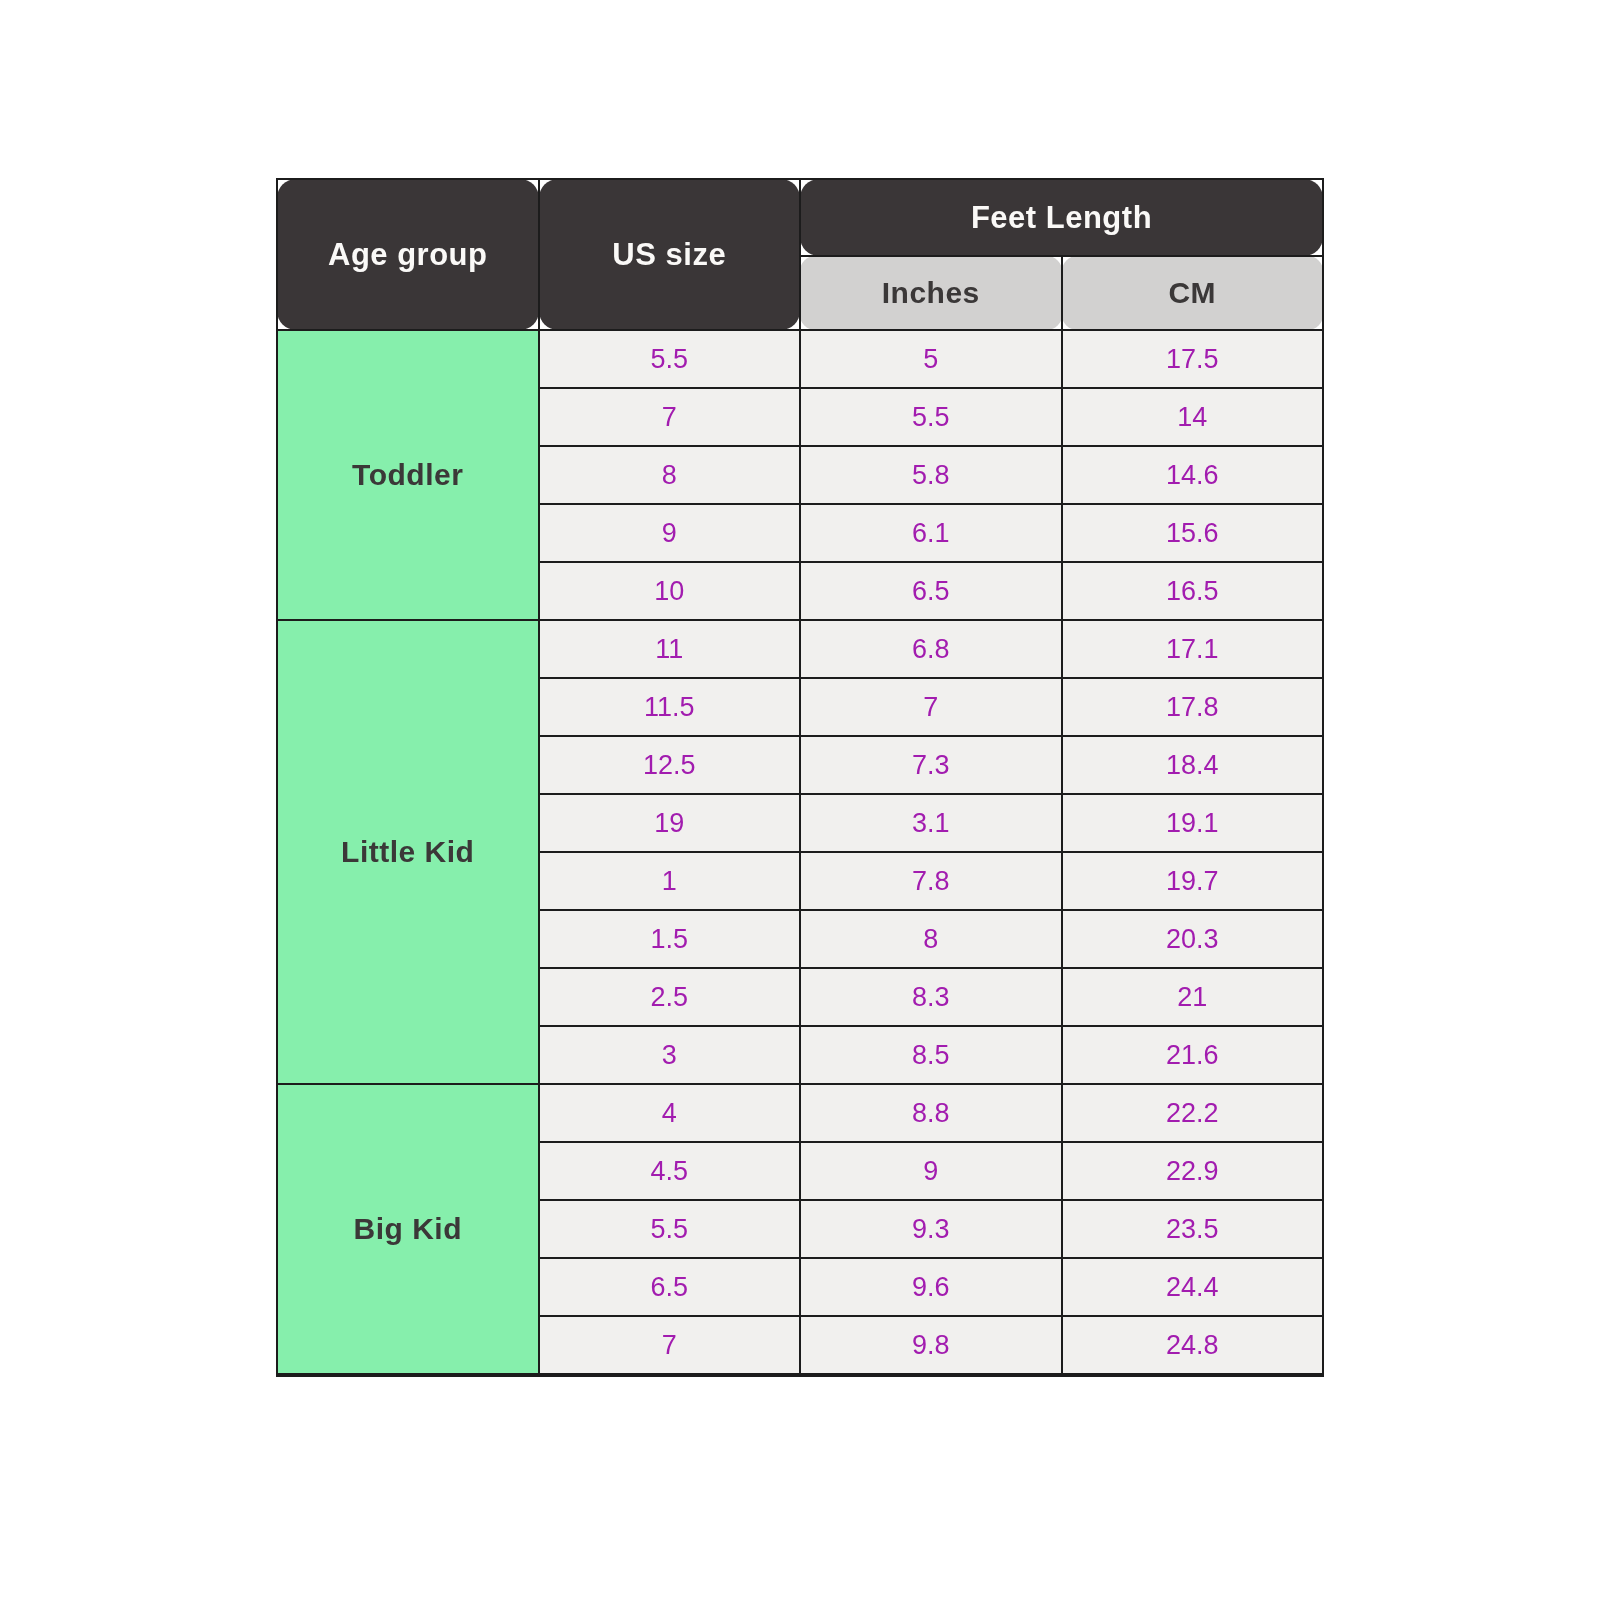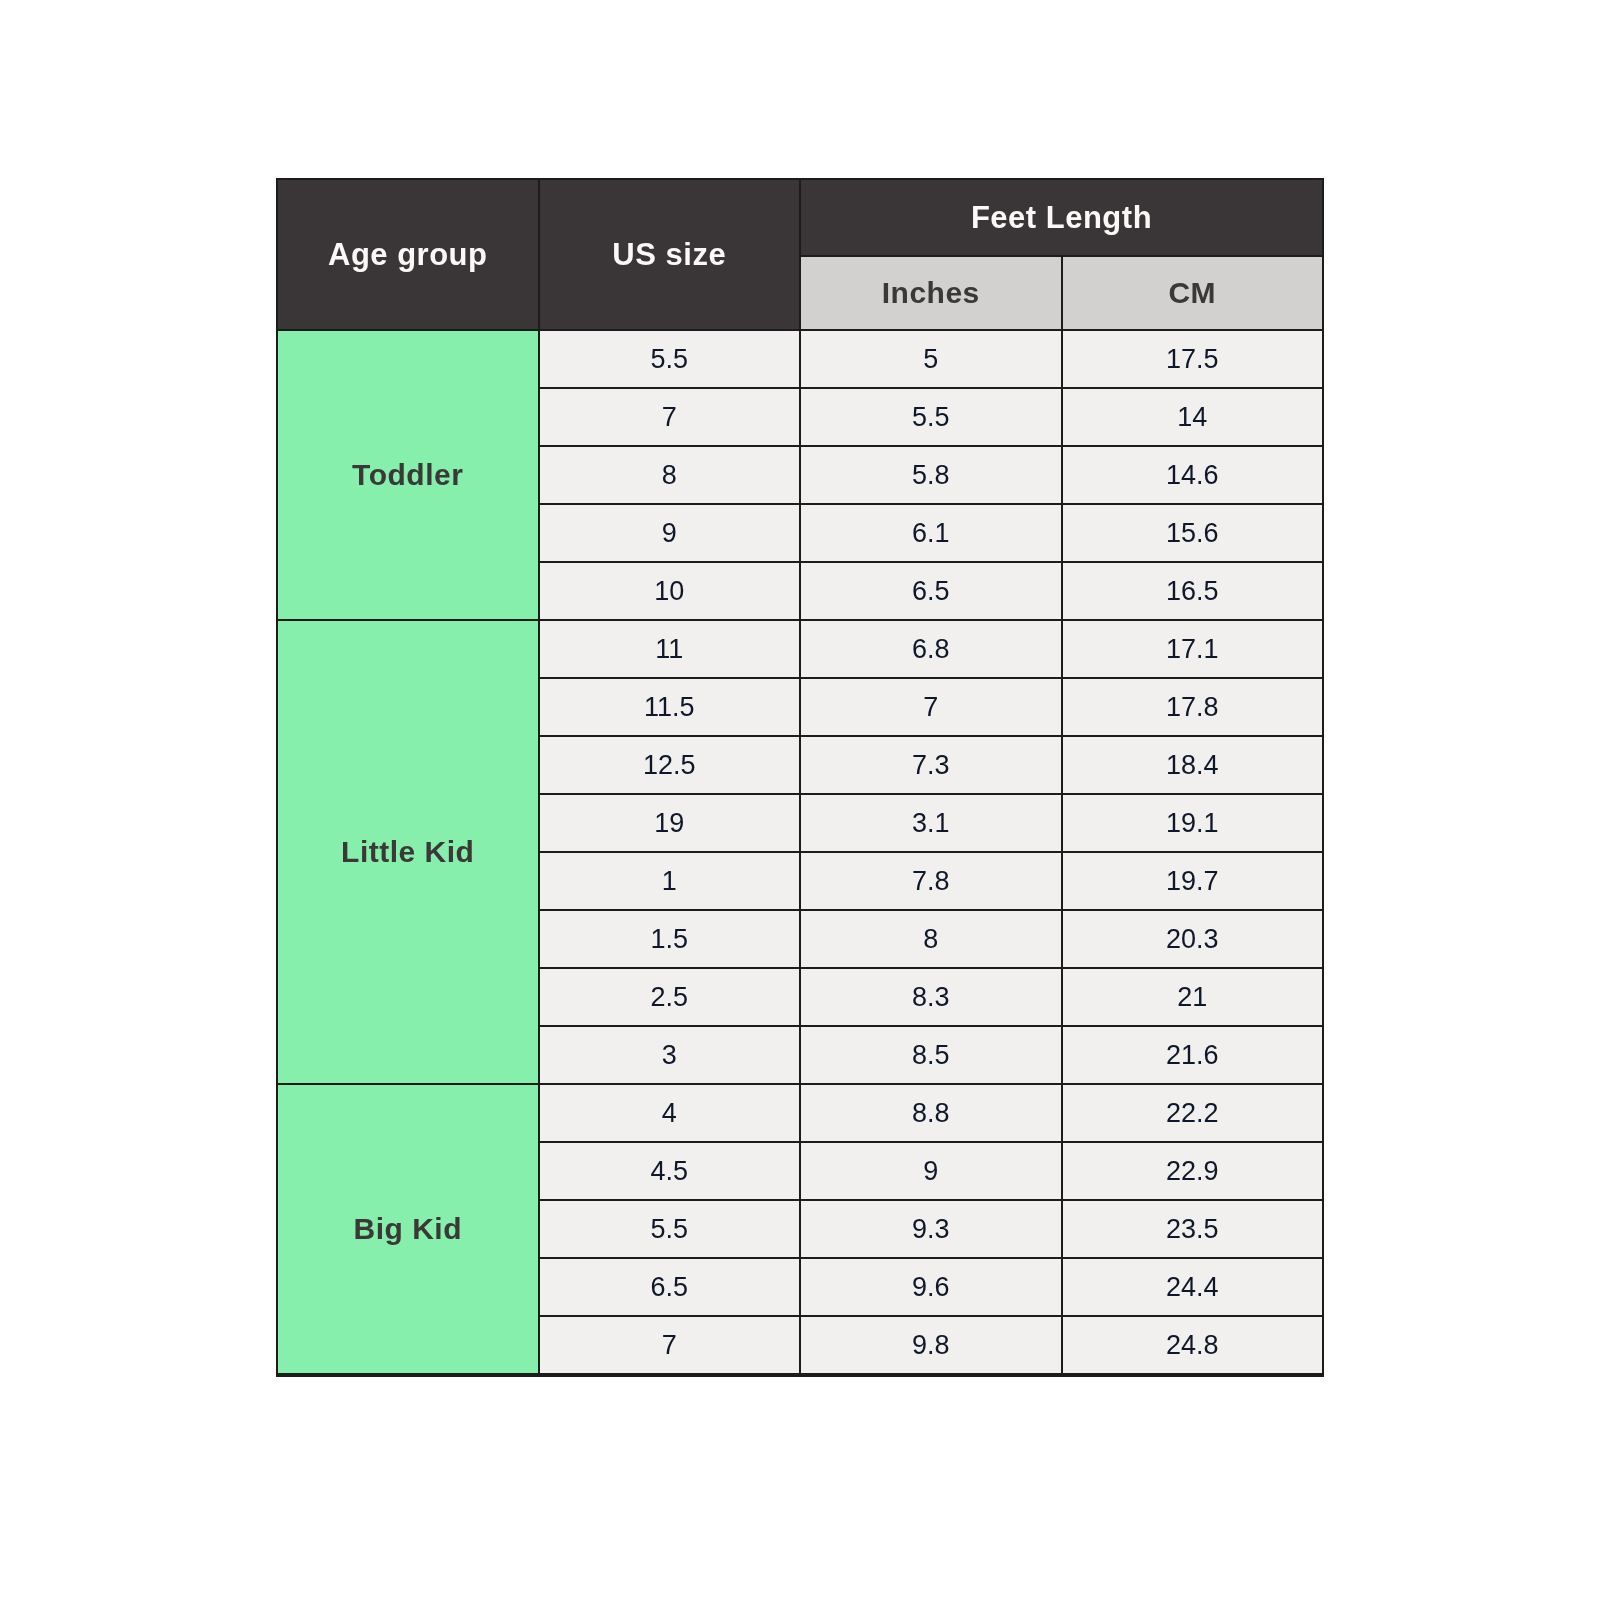--- a/index.html
+++ b/index.html
@@ -34,37 +34,38 @@
     vertical-align: middle;
     padding: 0;
   }
 
   th.dark-head {
     background: #3a3637;
     color: #faf9f7;
     font-size: 31px;
     font-weight: bold;
     letter-spacing: 0.5px;
+    border-radius: 19px;
   }
 
   tr.head-row-1 th { height: 75px; }
   tr.head-row-1 th.span-head { height: 75px; }
-  tr.head-row-2 th { height: 72px; }
+  tr.head-row-2 th { height: 72px; border-radius: 15px; }
 
   th.sub-head {
     background: #d2d1d0;
     color: #3b3838;
     font-size: 30px;
     font-weight: bold;
     letter-spacing: 0.5px;
   }
 
   td.data-cell {
     background: #f1f0ee;
-    color: #0f172a;
+    color: #a21caf;
     font-size: 27px;
     font-weight: normal;
     height: 56px;
   }
 
   td.group-cell {
     background: #86efac;
     color: #3b3838;
     font-size: 30px;
     font-weight: bold;

